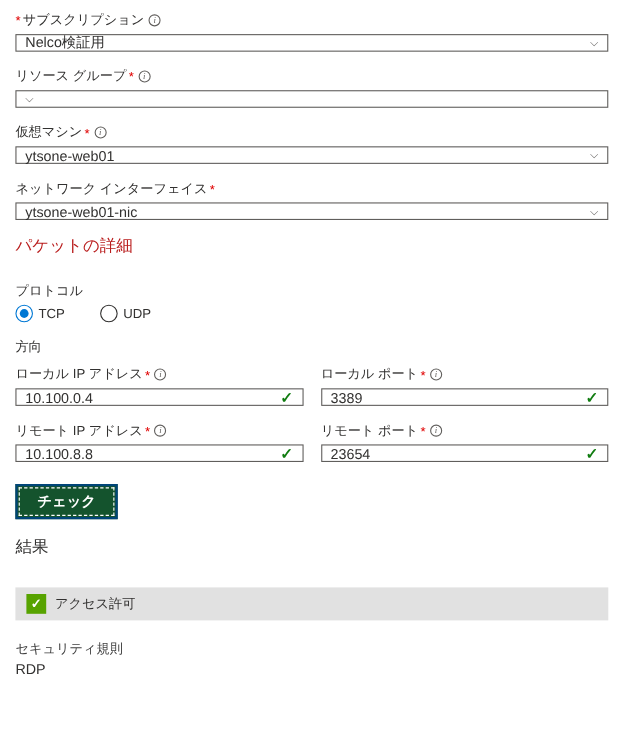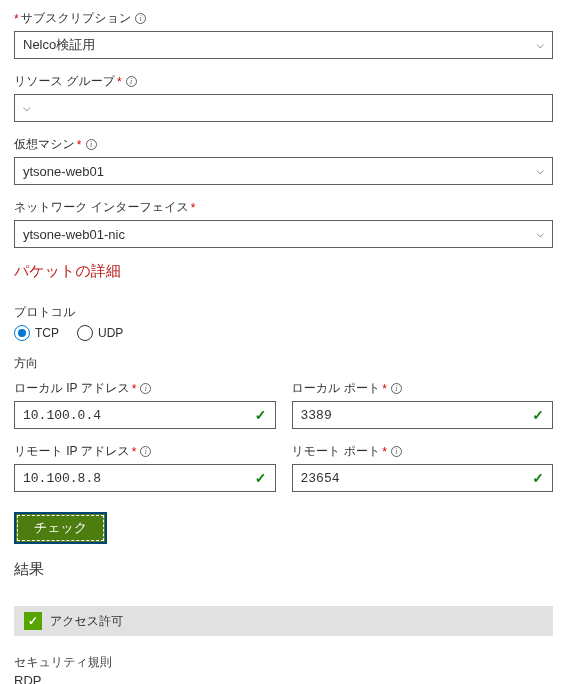--- a/index.html
+++ b/index.html
@@ -30,58 +30,58 @@
       align-items: center;
       justify-content: center;
       font-size: 8px;
       color: #605e5c;
       margin-left: 2px;
       font-family: Georgia, serif;
       font-style: italic;
     }
     .select-box, .text-box {
       width: 100%;
-      height: 28px;
+      height: 16px;
       border: 1px solid #605e5c;
       background: #fff;
       padding: 0 8px;
       font-size: 13px;
       color: #323130;
       display: flex;
       align-items: center;
       justify-content: space-between;
       position: relative;
     }
     .select-box .chevron {
       font-size: 10px;
       color: #605e5c;
     }
     .text-box input {
       border: none;
       outline: none;
       width: 100%;
       font-size: 13px;
-      font-family: Liberation Mono, monospace;
+      font-family: Liberation Sans, sans-serif;
       color: #323130;
       background: transparent;
     }
     .valid-check {
       color: #107c10;
       font-size: 14px;
       font-weight: bold;
     }
     .section-title {
       font-size: 15px;
       color: #b91c1c;
       margin-top: 6px;
       margin-bottom: 23px;
     }
     .radio-group {
       display: flex;
-      gap: 18px;
+      gap: 32px;
       margin-top: 4px;
       margin-bottom: 14px;
     }
     .radio-item {
       display: flex;
       align-items: center;
       gap: 5px;
       cursor: pointer;
       font-size: 12px;
     }
@@ -103,26 +103,26 @@
       height: 8px;
       background: #0078d4;
       border-radius: 50%;
     }
     .row-2col {
       display: flex;
       gap: 16px;
     }
     .row-2col .field-group { flex: 1; }
     .check-button {
-      background: #4d7c0f;
+      background: #14532d;
       color: #fff;
       border: 2px solid #004578;
       padding: 5px 18px;
       font-size: 13px;
-      font-weight: 400;
+      font-weight: 700;
       cursor: pointer;
       margin-top: 6px;
       margin-bottom: 16px;
       outline: 1px dashed #fff;
       outline-offset: -4px;
     }
     .result-title {
       font-size: 15px;
       margin-bottom: 27px;
       font-family: Liberation Serif, serif;

